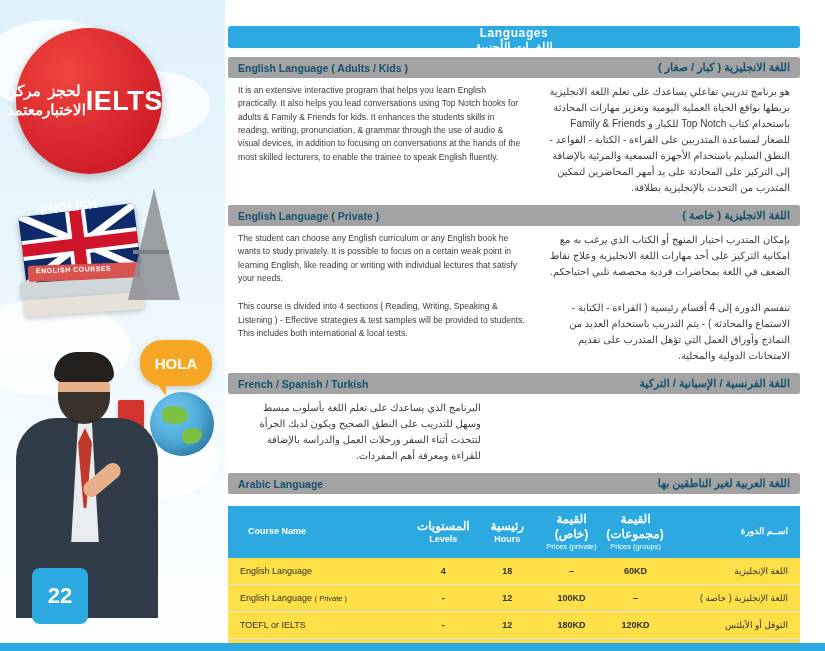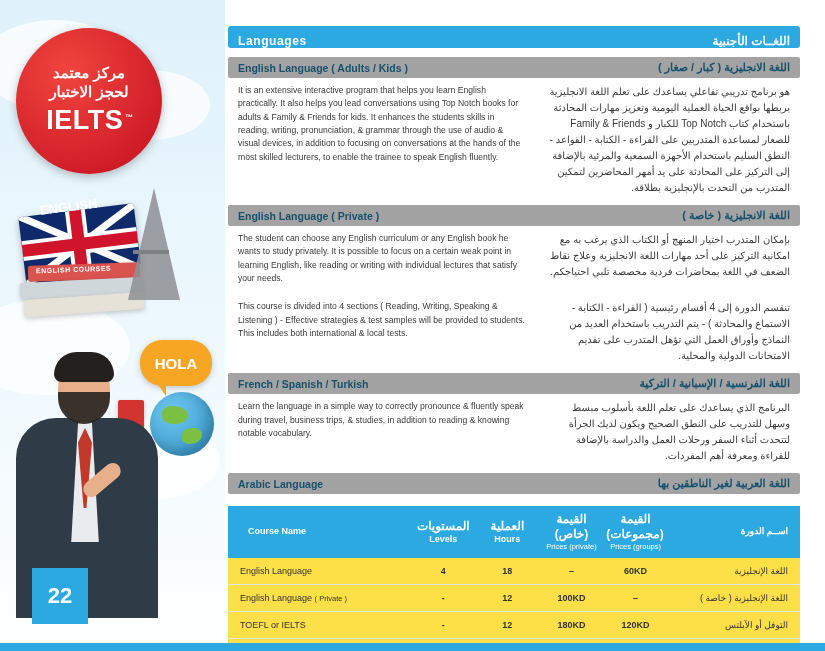--- a/index.html
+++ b/index.html
@@ -28,21 +28,21 @@
   .c2 { width: 120px; height: 70px; left: 90px; top: 70px; }
   .c3 { width: 170px; height: 95px; left: -40px; top: 300px; }
   .c4 { width: 140px; height: 80px; left: 80px; top: 420px; }
 
   .badge {
     position: absolute; left: 16px; top: 28px; width: 146px; height: 146px;
     border-radius: 50%;
     background: radial-gradient(circle at 35% 30%, #f0453e 0%, #cf1c27 75%, #b0141e 100%);
     box-shadow: 0 3px 10px rgba(0,0,0,.25);
     color: #fff; text-align: center;
-    display: flex; flex-direction: column; justify-content: center; align-items: center;
+    display: flex; flex-direction: row; justify-content: center; align-items: center;
     line-height: 1.25;
   }
   .badge .l1 { font-size: 15px; font-weight: bold; direction: rtl; }
   .badge .l2 { font-size: 15px; font-weight: bold; direction: rtl; }
   .badge .l3 { font-size: 27px; font-weight: bold; letter-spacing: .5px; margin-top: 2px; }
   .badge .tm { font-size: 8px; position: relative; top: -9px; left: 2px; }
 
   
   .books { position: absolute; left: 18px; top: 196px; width: 135px; height: 150px; }
   .book {
@@ -131,33 +131,34 @@
   .man .tie {
     position: absolute; left: 72px; top: 76px; width: 14px; height: 80px;
     background: #c0392b; clip-path: polygon(50% 0,100% 18%,60% 100%,40% 100%,0 18%);
   }
   .man .arm {
     position: absolute; left: 74px; top: 120px; width: 44px; height: 16px;
     background: #e7b08a; border-radius: 8px; transform: rotate(-40deg);
   }
   .pagenum {
     position: absolute; left: 32px; top: 568px; width: 56px; height: 56px;
-    background: #2ba9e0; color: #fff; border-radius: 0;
+    background: #2ba9e0; color: #fff; border-radius: 8px;
     display: flex; align-items: center; justify-content: center;
     font-size: 22px; font-weight: bold;
   }
 
   
   .content { position: absolute; left: 228px; top: 26px; width: 572px; }
 
   .title-bar {
     height: 22px; background: #2ba9e0; border-radius: 3px;
-    display: flex; align-items: flex-end; justify-content: space-between;
+    display: flex; align-items: center; justify-content: space-between;
     padding: 0 10px; color: #fff; font-size: 12px; font-weight: bold;
     letter-spacing: .6px;
+    flex-direction: column;
   }
   .title-bar .ar { direction: rtl; font-size: 12px; }
 
   .section { margin-top: 9px; }
   .sec-head {
     display: flex; justify-content: space-between; align-items: center;
     background: #a3a3a3; border-radius: 2px; padding: 4px 10px;
   }
   .sec-head .en { color: #16516e; font-size: 10.5px; font-weight: bold; }
   .sec-head .ar { color: #16516e; font-size: 11px; font-weight: bold; direction: rtl; }
@@ -289,21 +290,20 @@
         <div class="ar">تنقسم الدورة إلى 4 أقسام رئيسية ( القراءة - الكتابة - الاستماع والمحادثة ) - يتم التدريب باستخدام العديد من النماذج وأوراق العمل التي تؤهل المتدرب على تقديم الامتحانات الدولية والمحلية.</div>
       </div>
     </div>
 
     <div class="section">
       <div class="sec-head">
         <span class="en">French / Spanish / Turkish</span>
         <span class="ar">اللغة الفرنسية / الإسبانية / التركية</span>
       </div>
       <div class="sec-body">
-        <div class="en">Learn the language in a simple way to correctly pronounce &amp; fluently speak during travel, business trips, &amp; studies, in addition to reading &amp; knowing notable vocabulary.</div>
         <div class="ar">البرنامج الذي يساعدك على تعلم اللغة بأسلوب مبسط وسهل للتدريب على النطق الصحيح ويكون لديك الجرأة لتتحدث أثناء السفر ورحلات العمل والدراسة بالإضافة للقراءة ومعرفة أهم المفردات.</div>
       </div>
     </div>
 
     <div class="section">
       <div class="sec-head">
         <span class="en">Arabic Language</span>
         <span class="ar">اللغة العربية لغير الناطقين بها</span>
       </div>
     </div>
@@ -311,21 +311,21 @@
     <div class="table-wrap">
       <table>
         <thead>
           <tr>
             <th class="c-name">Course Name</th>
             <th class="c-num">
               <span class="arh">المستويات</span>
               <span>Levels</span>
             </th>
             <th class="c-num">
-              <span class="arh">العملية</span>
+              <span class="arh">رئيسية</span>
               <span>Hours</span>
             </th>
             <th class="c-num">
               <span class="arh">القيمة (خاص)</span>
               <span class="sub">Prices (private)</span>
             </th>
             <th class="c-num">
               <span class="arh">القيمة (مجموعات)</span>
               <span class="sub">Prices (groups)</span>
             </th>

